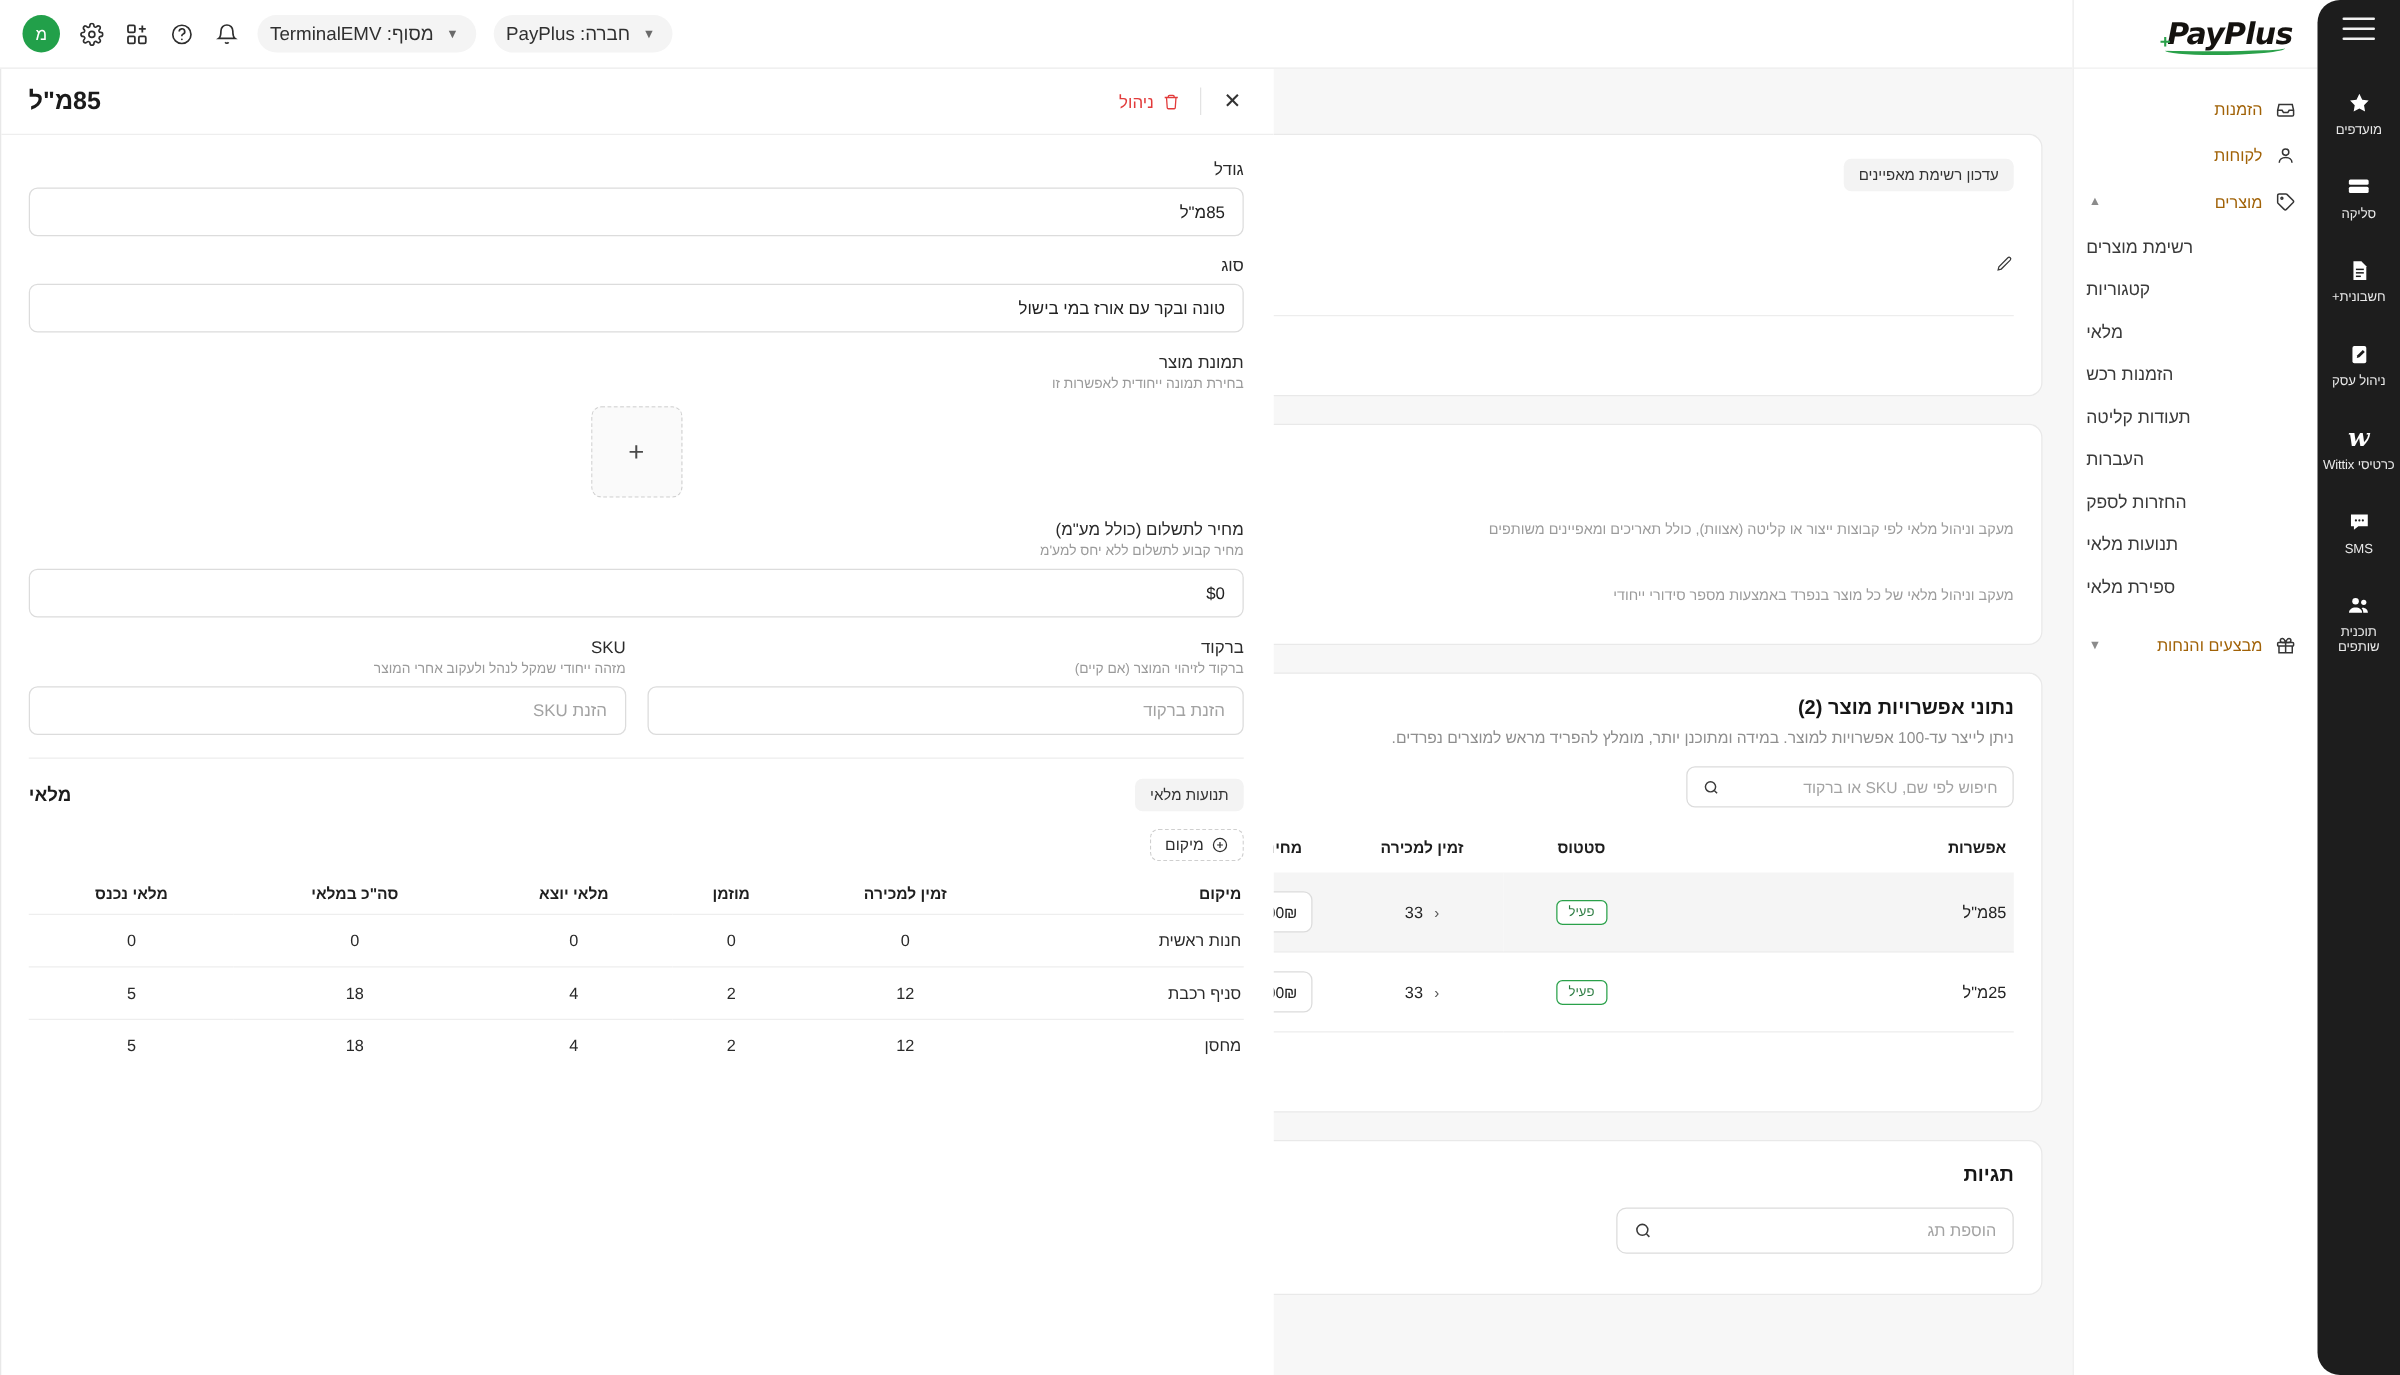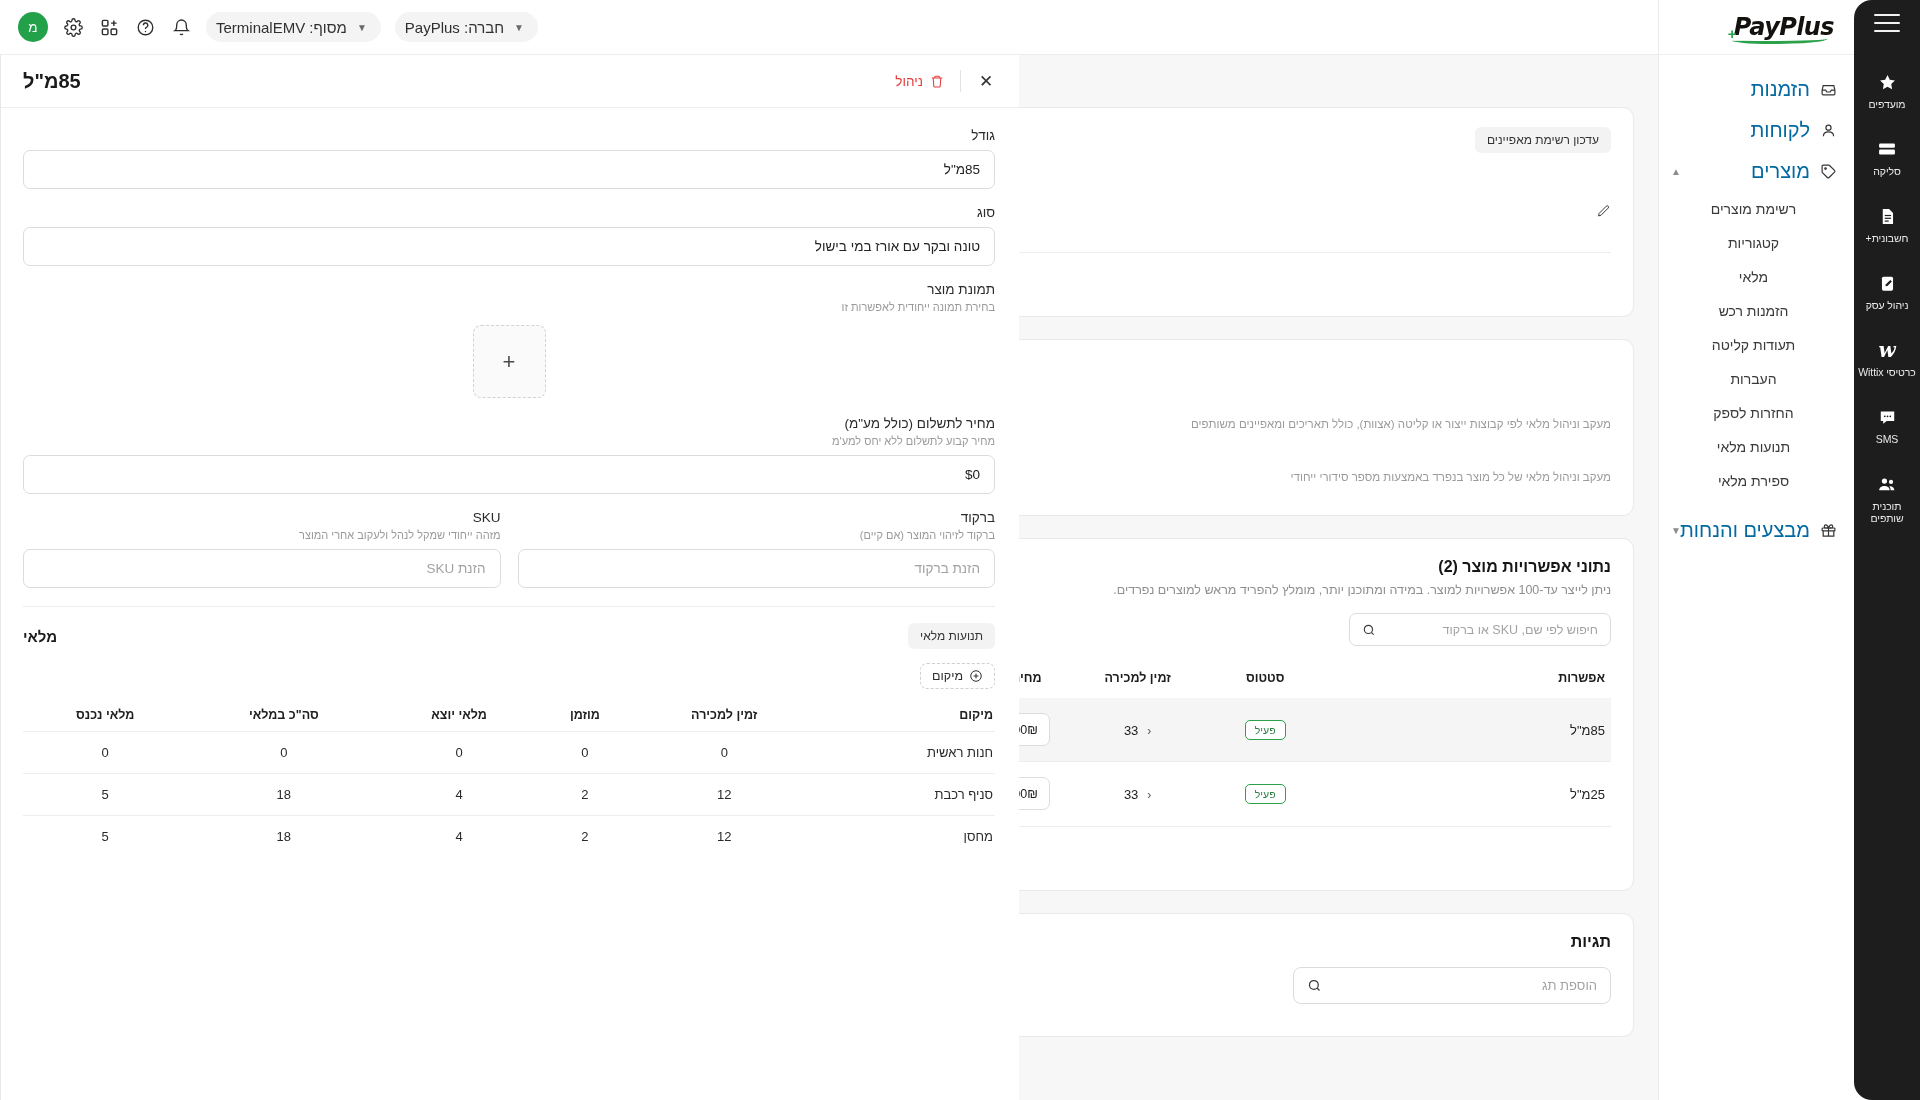--- a/index.html
+++ b/index.html
@@ -42,24 +42,24 @@
   .logo-swoosh { position: absolute; left: 2px; right: 10px; bottom: -3px; height: 9px;
     border-bottom: 3px solid #2aa14a; border-radius: 0 0 60% 40%; }
   .logo-plus { position: absolute; left: -2px; bottom: -1px; color: #2aa14a;
     font-size: 15px; font-weight: bold; font-style: normal; }
 
   .nav-list { padding-top: 14px; }
   .nav-row { display: flex; align-items: center; justify-content: flex-start;
     gap: 9px; padding: 9px 16px 9px 10px; cursor: pointer; position: relative; }
   .nav-row .n-ico { width: 19px; height: 19px; flex: 0 0 19px; color: #353535;
     display: flex; align-items: center; justify-content: center; }
-  .nav-row .n-lbl { font-size: 20px; color: #0369a1; flex: 1; text-align: right; }
+  .nav-row .n-lbl { font-size: 13px; color: #a16207; flex: 1; text-align: right; }
   .nav-row .n-chev { position: absolute; left: 12px; color: #8b8b8b; font-size: 10px; }
   .nav-sub { font-size: 14px; color: #3a3a3a; padding: 9px 16px 9px 10px;
-    text-align: center; cursor: pointer; }
+    text-align: left; cursor: pointer; }
   .nav-gap { height: 12px; }
 
   
   .topbar {
     position: absolute; top: 0; right: 262px; left: 0; height: 55px;
     background: #ffffff; border-bottom: 1px solid #ececec;
     display: flex; align-items: center; padding: 0 18px; gap: 14px;
     flex-direction: row-reverse; z-index: 20;
   }
   .tb-spacer { flex: 1; }

